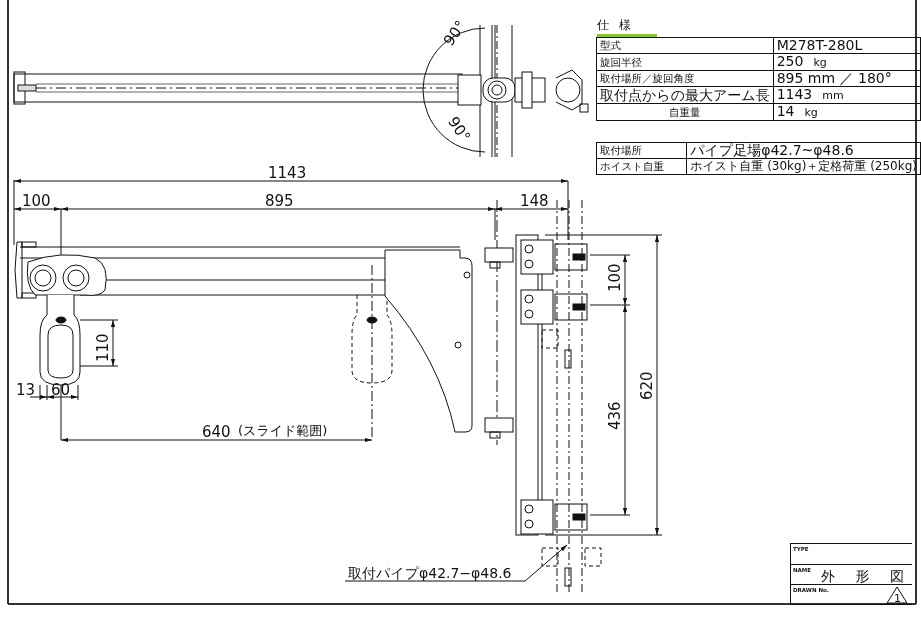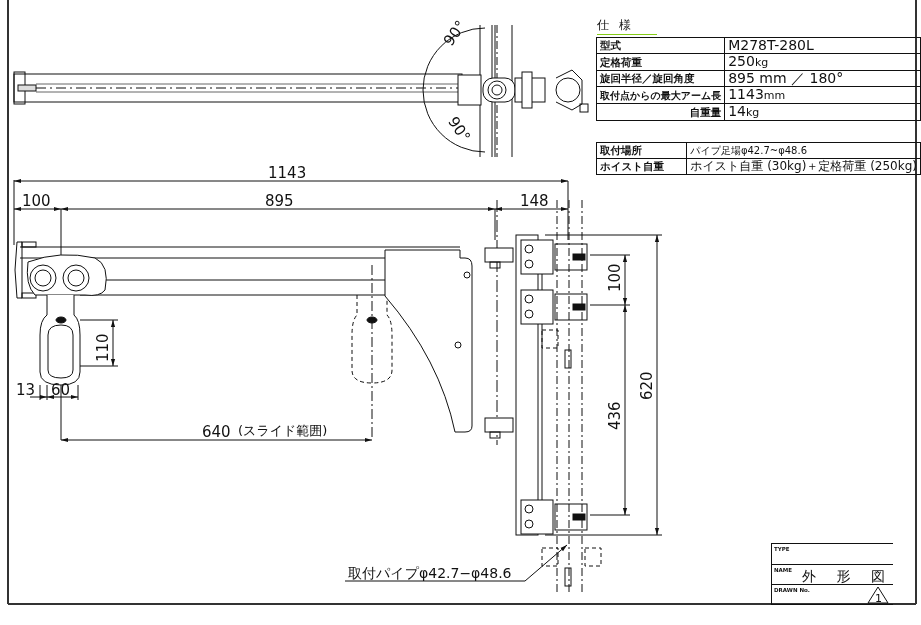--- a/index.html
+++ b/index.html
@@ -2,28 +2,28 @@
 <html><head>
 <meta charset="utf-8">
 <style>
   html, body { margin:0; padding:0; background:#ffffff; }
   body { width:921px; height:625px; position:relative; overflow:hidden;
          font-family:"DejaVu Sans", sans-serif; color:#111; }
   #frame { position:absolute; left:0; top:0; width:921px; height:625px; }
   svg text { font-family:"DejaVu Sans", sans-serif; fill:#111; }
   .dim { font-size:15px; }
   .spec-title { position:absolute; left:597px; top:17px; font-size:12px; letter-spacing:10px;
-                border-bottom:1px solid #84cc16; padding-right:4px; width:56px; }
+                border-bottom:3px solid #84cc16; padding-right:4px; width:56px; }
   table.specs { position:absolute; border-collapse:collapse; font-size:11px; }
   table.specs td { border:1px solid #111; padding:0 3px; height:15px; line-height:15px; white-space:nowrap; }
-  table.specs td.k { width:104px; font-size:10.5px;font-weight:bold; }
+  table.specs td.k { width:104px; font-size:10.5px; }
   table.specs td.v { width:190px; font-size:14px; }
-  table.specs td.v .u { font-size:11px; }
-  table.specs td.v.small { font-size:10px; }
-  #tb { position:absolute; left:771px; top:543px; width:121px; height:60px; border:1px solid #111; border-right:none; }
+  table.specs td.v .u { font-size:11px; margin-left:10px; }
+  table.specs td.v.small { font-size:14px; }
+  #tb { position:absolute; left:790px; top:543px; width:121px; height:60px; border:1px solid #111; border-right:none; }
   #tb .row { position:absolute; left:0; width:121px; border-top:1px solid #111; }
   #tb .lbl { position:absolute; left:2px; font-size:5.5px; font-weight:bold; }
 </style>
 </head>
 <body>
 
 <svg id="frame" width="921" height="625" viewBox="0 0 921 625" xmlns="http://www.w3.org/2000/svg">
   <defs>
     <marker id="arr" viewBox="0 0 10 10" refX="10" refY="5" markerWidth="7" markerHeight="7" orient="auto-start-reverse">
       <path d="M0,2 L10,5 L0,8 z" fill="#111"></path>
@@ -193,33 +193,33 @@
 
 <div class="spec-title">仕様</div>
 
 <table class="specs" style="left:596px; top:37px;">
   <tbody>
       <tr>
     <td class="k">型式</td>
     <td class="v"><span>M278T-280L</span></td>
   </tr>
   <tr>
-    <td class="k">定格荷重</td>
+    <td class="k">旋回半径</td>
     <td class="v"><span>250</span><span class="u">kg</span></td>
   </tr>
   <tr>
-    <td class="k">旋回半径／旋回角度</td>
+    <td class="k">取付場所／旋回角度</td>
     <td class="v"><span>895 mm ／ 180°</span></td>
   </tr>
   <tr>
-    <td class="k" style="font-size:10px;">取付点からの最大アーム長</td>
+    <td class="k" style="font-size:14px;">取付点からの最大アーム長</td>
     <td class="v"><span>1143</span><span class="u">mm</span></td>
   </tr>
   <tr>
-    <td class="k" style="text-align:right;">自重量</td>
+    <td class="k" style="text-align:center;">自重量</td>
     <td class="v"><span>14</span><span class="u">kg</span></td>
   </tr>
 </tbody>
   </table>
 
 <table class="specs" style="left:596px; top:142px;">
   <tbody>
       <tr>
     <td class="k">取付場所</td>
     <td class="v small"><span>パイプ足場φ42.7~φ48.6</span></td>

